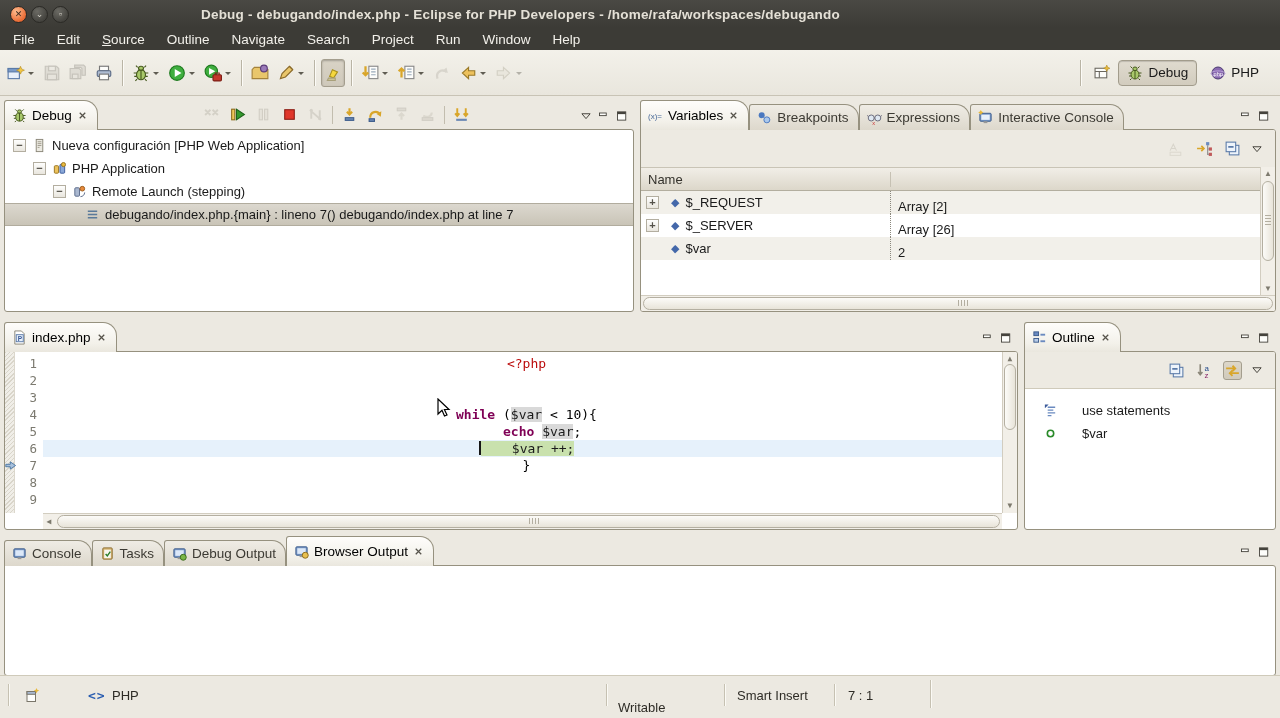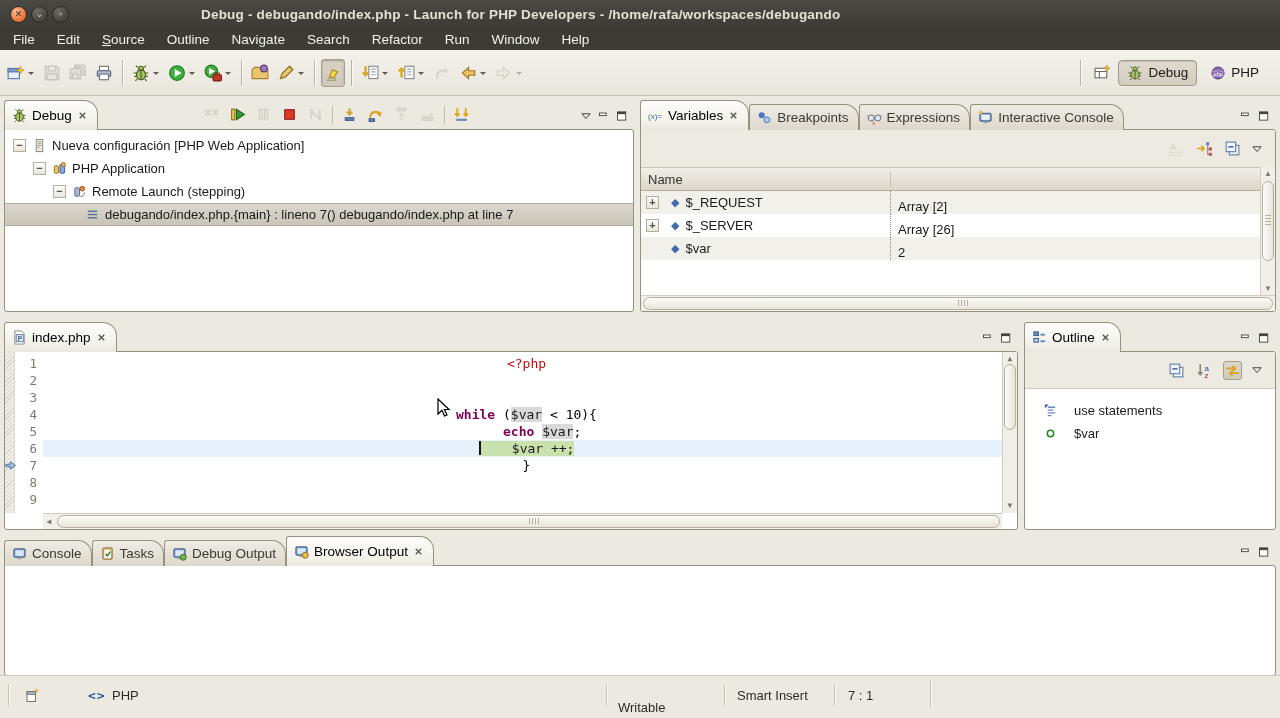--- a/index.html
+++ b/index.html
@@ -92,52 +92,52 @@
   .seg-kw{color:#7f0055;font-weight:bold;}
   .seg-plain{color:#000;}
   .seg-occ{background:#d9d9d9;}
   .seg-occw{background:#f0d8a2;}
   .seg-debug{background:#c9e1ad;}
   .caret{display:inline-block;width:2px;height:14px;background:#161616;vertical-align:-2px;}
   .ip-arrow{position:absolute;left:0px;}
   
   .out-toolbar{height:36px;background:#edeae2;display:flex;align-items:center;justify-content:flex-end;gap:9px;padding-right:12px;border-bottom:1px solid #cfcaba;}
   .out-list{padding:10px 0 0 18px;}
-  .out-item{height:23px;display:flex;align-items:center;gap:16px;}
+  .out-item{height:23px;display:flex;align-items:center;gap:24px;}
   
   .statusbar{position:absolute;left:0;bottom:0;width:1280px;height:42px;background:#ece9e1;
              border-top:1px solid #cfcaba;}
   .st-sep{position:absolute;top:8px;width:1px;height:22px;background:#c6c1b2;box-shadow:1px 0 0 #fbfaf5;}
   .st-item{position:absolute;top:12px;color:#2e2c26;}
   .php-angle{color:#2a5db0;font-weight:bold;letter-spacing:1px;font-family:"DejaVu Sans Mono",monospace;}
   .icon{display:inline-flex;flex:none;}
   .mouse-cursor{position:absolute;z-index:50;}
 </style>
 </head>
 <body>
 
 <div class="app">
 
   <div class="titlebar" style="background: linear-gradient(rgb(74, 73, 68), rgb(60, 59, 54));">
     <div class="winbtns">
       <div class="winbtn close">✕</div>
       <div class="winbtn minb">⌄</div>
       <div class="winbtn maxb">▫</div>
     </div>
-    <div class="title-text">Debug - debugando/index.php - Launch for PHP Developers - /home/rafa/workspaces/debugando</div>
+    <div class="title-text">Debug - debugando/index.php - Eclipse for PHP Developers - /home/rafa/workspaces/debugando</div>
   </div>
 
   <div class="menubar" id="menubar">
       <div class="menu-item">File</div>
       <div class="menu-item">Edit</div>
       <div class="menu-item"><u>S</u>ource</div>
       <div class="menu-item">Outline</div>
       <div class="menu-item">Navigate</div>
       <div class="menu-item">Search</div>
-      <div class="menu-item">Refactor</div>
+      <div class="menu-item">Project</div>
       <div class="menu-item">Run</div>
       <div class="menu-item">Window</div>
       <div class="menu-item">Help</div>
     </div>
 
   <div class="toolbar" id="main-toolbar">
       <div class="tb-group">
         <div class="tb-btn">
           <span class="icon">
             <svg width="18" height="18" viewBox="0 0 16 16">

